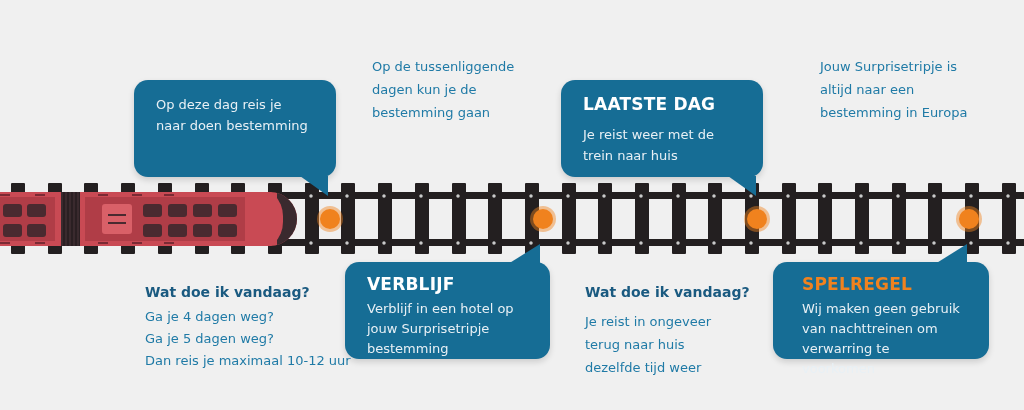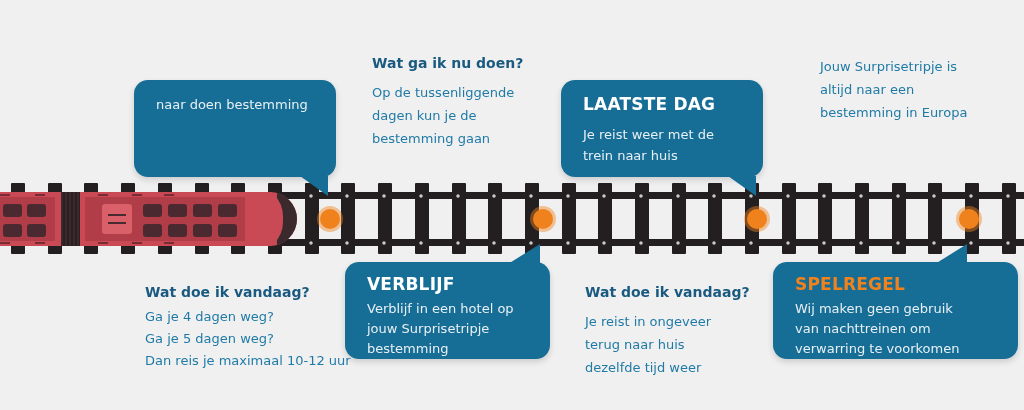--- a/index.html
+++ b/index.html
@@ -225,49 +225,49 @@
       <div class="vent" style="left:52px;top:50px;"></div>
       <div class="vent" style="left:84px;top:50px;"></div>
     </div>
     <div class="nose">
       <div class="glass"></div>
       <div class="cover"></div>
     </div>
   </div>
 
   <div class="bubble" style="left:134px;top:80px;width:202px;height:97px;padding:14px 22px;">
+    <span class="b-line">Op deze dag reis je</span>
     <span class="b-line">naar doen bestemming</span>
   </div>
   <div class="tail" style="left:300px;top:176px;border-left:28px solid transparent;border-top:20px solid #166d95;"></div>
 
   <div class="bubble" style="left:561px;top:80px;width:202px;height:97px;padding:14px 22px;">
     <span class="b-title">LAATSTE DAG</span>
     <span class="b-line">Je reist weer met de</span>
     <span class="b-line">trein naar huis</span>
   </div>
   <div class="tail" style="left:728px;top:176px;border-left:28px solid transparent;border top:20px solid #166d95;border-top:20px solid #166d95;"></div>
 
   <div class="bubble" style="left:345px;top:262px;width:205px;height:97px;padding:12px 22px;">
     <span class="b-title" style="margin-bottom:5px;">VERBLIJF</span>
     <span class="b-line" style="line-height:20px;">Verblijf in een hotel op</span>
     <span class="b-line" style="line-height:20px;">jouw Surprisetripje</span>
     <span class="b-line" style="line-height:20px;">bestemming</span>
   </div>
   <div class="tail" style="left:508px;top:244px;border-left:32px solid transparent;border-bottom:20px solid #166d95;"></div>
 
-  <div class="bubble" style="left:773px;top:262px;width:245px;height:97px;padding:12px 22px;">
+  <div class="bubble" style="left:773px;top:262px;width:216px;height:97px;padding:12px 29px;">
     <span class="b-title orange" style="margin-bottom:5px;">SPELREGEL</span>
     <span class="b-line" style="line-height:20px;">Wij maken geen gebruik</span>
     <span class="b-line" style="line-height:20px;">van nachttreinen om</span>
     <span class="b-line" style="line-height:20px;">verwarring te voorkomen</span>
   </div>
   <div class="tail" style="left:935px;top:244px;border-left:32px solid transparent;border-bottom:20px solid #166d95;"></div>
 
   <div class="info" style="left:372px;top:55px;width:170px;">
-    <span class="i-title">Wat ga ik nu doen?</span>
     <span class="i-line">Op de tussenliggende</span>
     <span class="i-line">dagen kun je de</span>
     <span class="i-line">bestemming gaan</span>
   </div>
 
   <div class="info" style="left:820px;top:55px;width:190px;">
     <span class="i-line">Jouw Surprisetripje is</span>
     <span class="i-line">altijd naar een</span>
     <span class="i-line">bestemming in Europa</span>
   </div>

